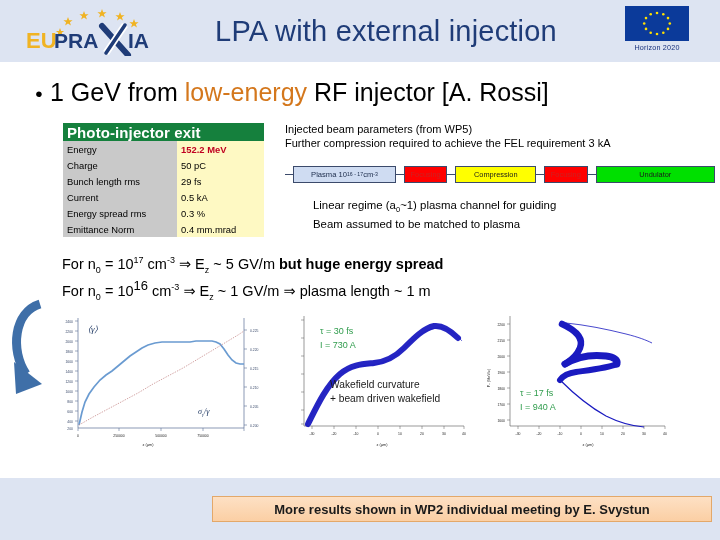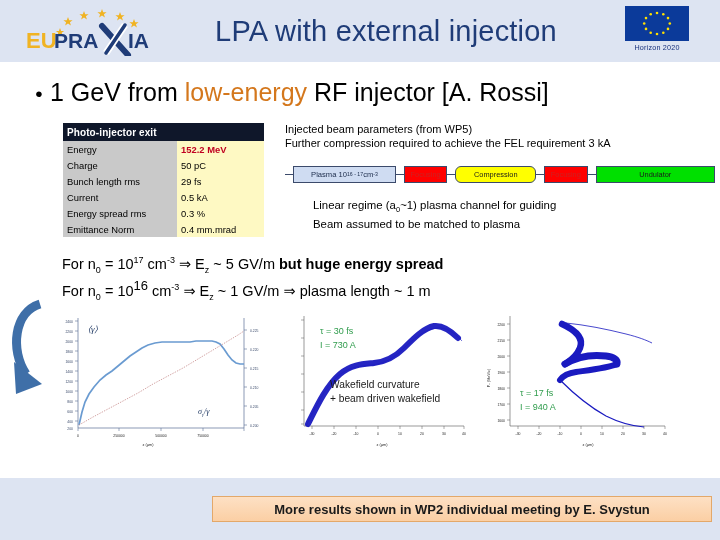--- a/index.html
+++ b/index.html
@@ -50,21 +50,21 @@
     vertical-align:middle;}
   .hl-orange{color:#d4771c;}
 
   
   .ptable{
     position:absolute;left:63px;top:123px;width:201px;
     border-collapse:collapse;font-size:9.4px;color:#000;
   }
   .ptable td{padding:1px 4px;height:14px;line-height:13px;}
   .ptable .hdr{
-    background:#0f172a;color:#fff;font-weight:bold;font-size:10px;
+    background:#15803d;color:#fff;font-weight:bold;font-size:15px;
     padding:2px 4px;letter-spacing:.1px;
   }
   .ptable .k{background:#c9c9c9;width:116px;}
   .ptable .v{background:#fef9c3;width:85px;}
   .ptable .v.red{color:#c00020;font-weight:bold;}
 
   
   .rt-top{
     position:absolute;left:285px;top:122px;width:430px;
     font-size:11px;line-height:14px;color:#000;
@@ -80,21 +80,21 @@
     display:flex;align-items:center;
   }
   .bl-box{
     height:17px;display:flex;align-items:center;justify-content:center;
     border:1px solid #3b4a6b;font-size:7.4px;color:#1a1a1a;
     box-sizing:border-box;white-space:nowrap;
   }
   .bl-link{width:8px;height:1px;background:#3b4a6b;flex:0 0 auto;}
   .bl-plasma{background:#cfdcf2;width:112px;color:#20304f;font-size:7.6px;}
   .bl-focus{background:#ff0000;width:47px;color:#cc2222;}
-  .bl-compress{background:#ffff00;width:88px;border-radius:6px;}
+  .bl-compress{background:#ffff00;width:88px;}
   .bl-und{background:#00e000;width:130px;}
 
   
   .curve-arrow{position:absolute;left:2px;top:298px;width:64px;height:110px;}
 
   
   .chart{position:absolute;}
   .chart svg{display:block;}
 
   .ann-green{fill:#2f9c4c;font-size:9px;font-family:"Liberation Sans",sans-serif;}

